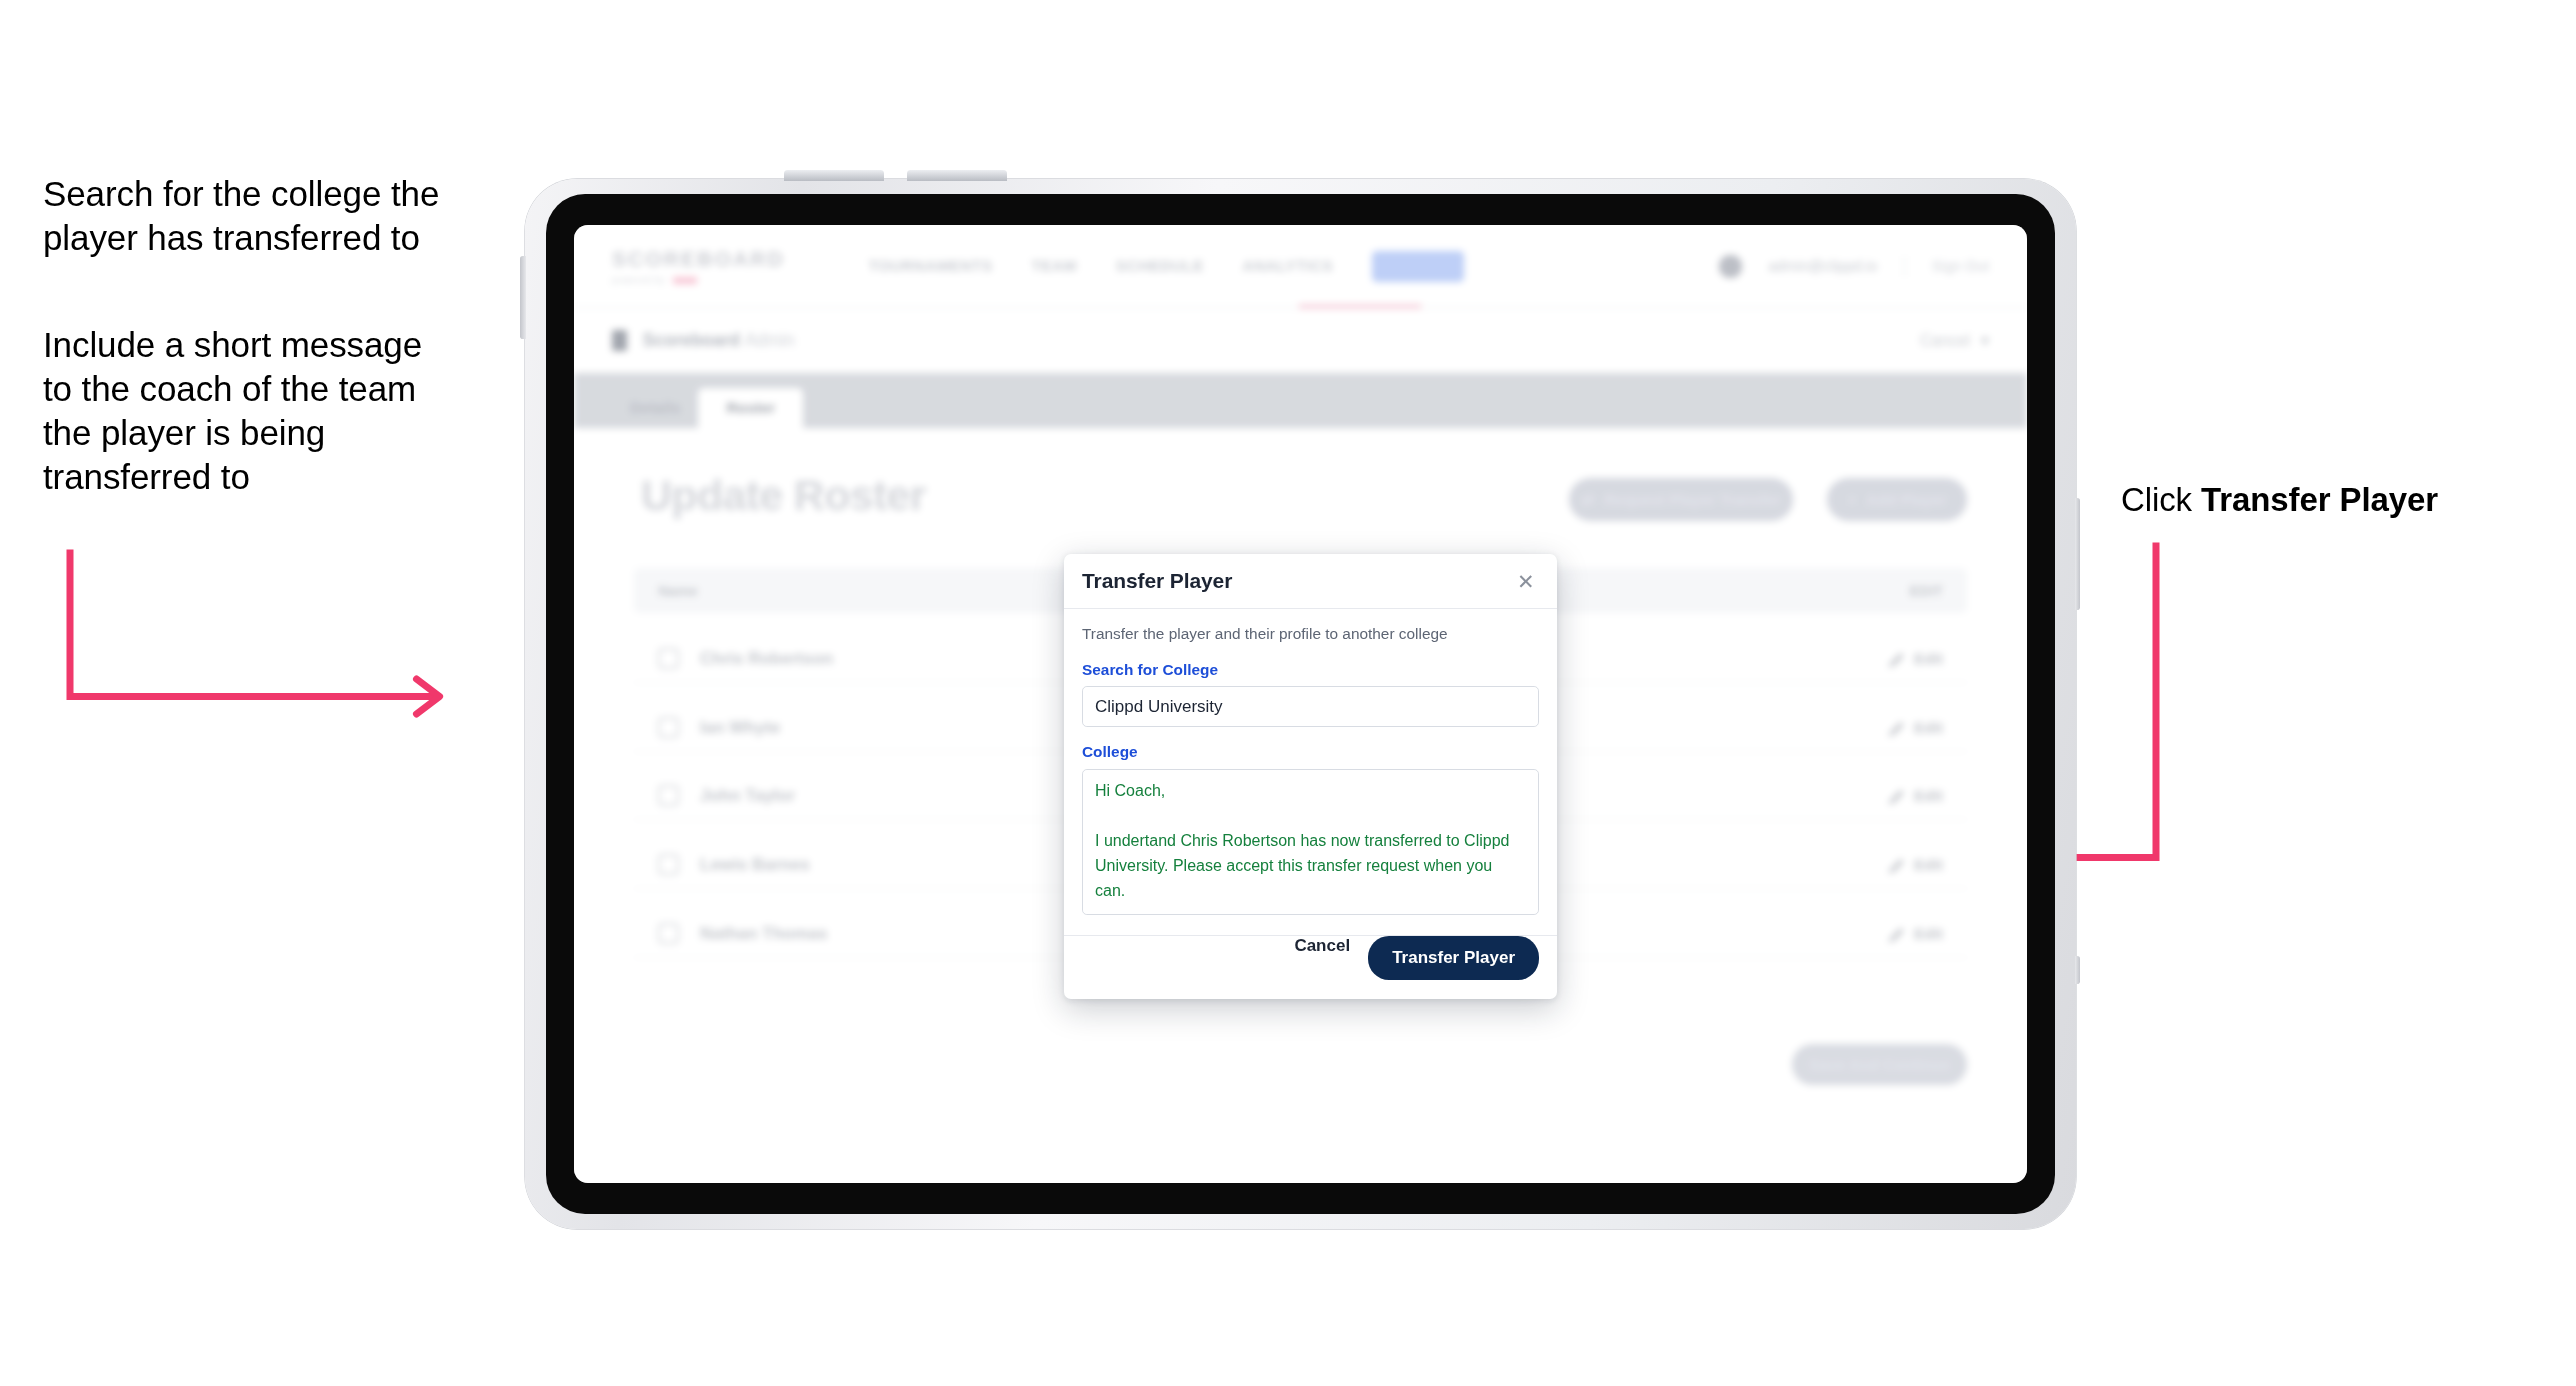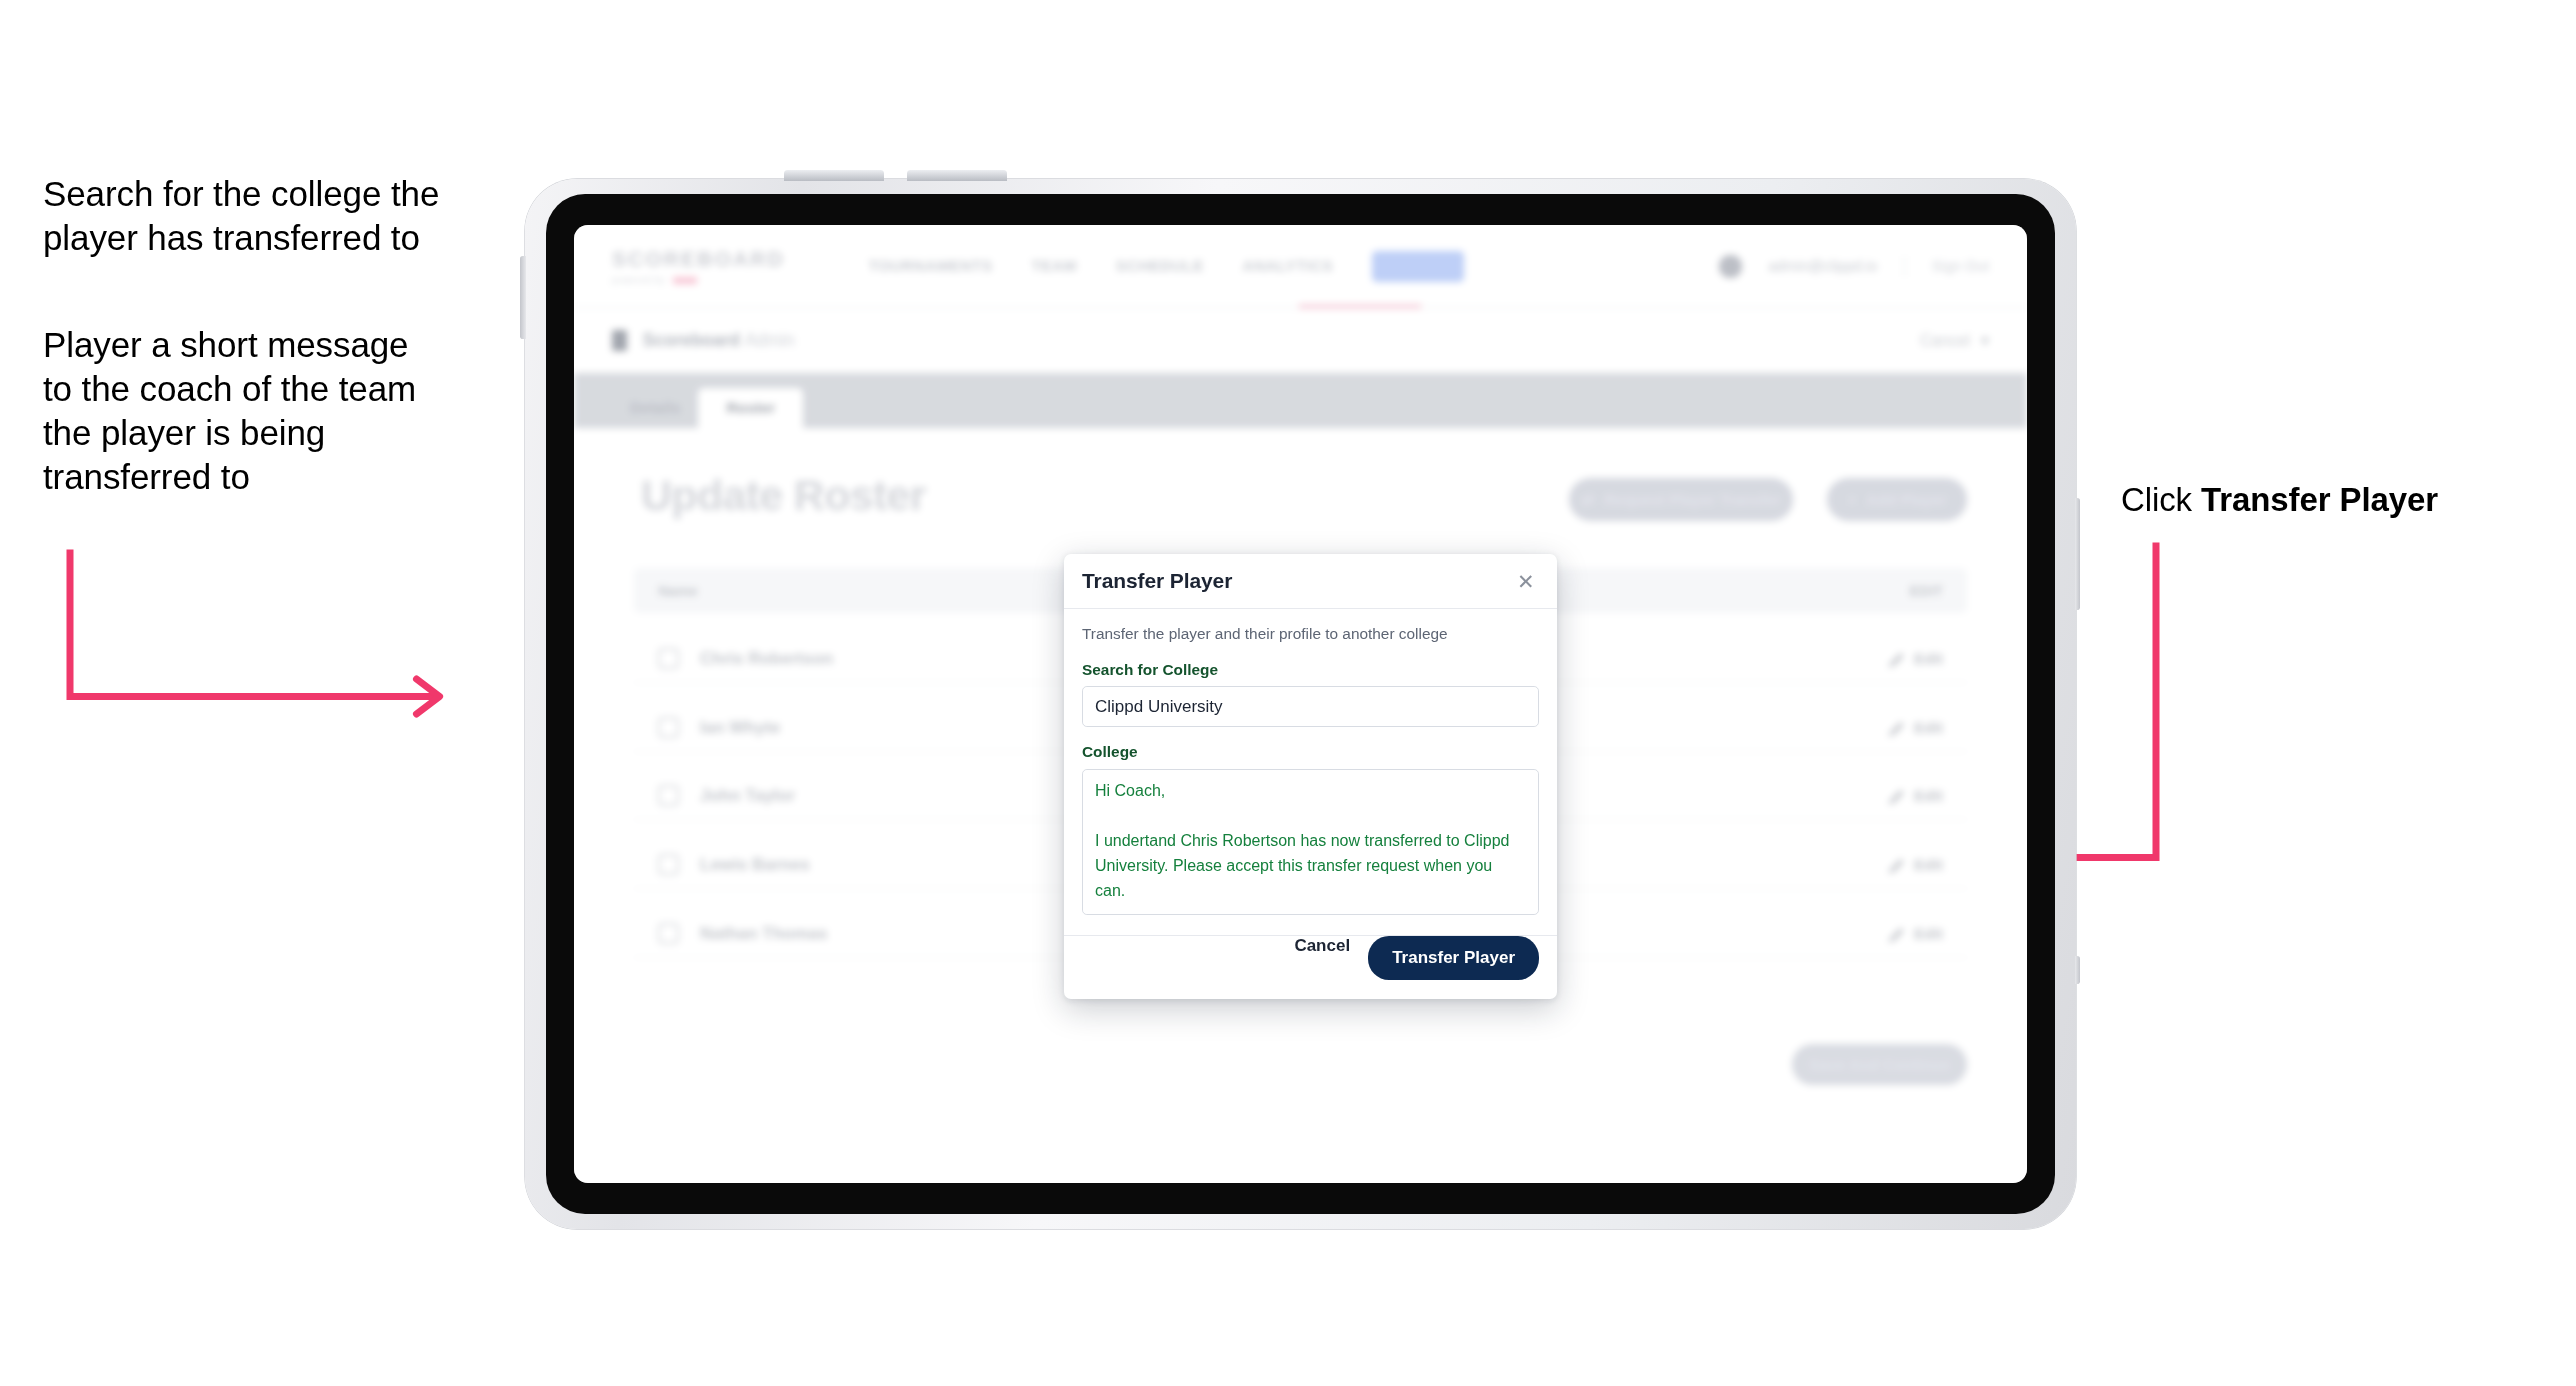--- a/index.html
+++ b/index.html
@@ -167,21 +167,21 @@
   }
   #modal-title { font-size: 21px; font-weight: 600; color:#1c2433; letter-spacing:-0.1px; }
   #modal-close {
     margin-left:auto; width: 26.6px; height: 26.6px;
     display:flex; align-items:center; justify-content:center;
     color:#8b919c; font-size: 21px; line-height:1; font-weight:400; cursor:pointer;
   }
   #modal-body { padding: 15.4px 18px 18px 18px; }
   #modal-desc { font-size: 15.4px; color:#5d6574; margin-bottom: 18px; }
 
-  .field-label { font-size: 15.4px; color:#14532d; font-weight: 600; margin-bottom: 7.7px; }
+  .field-label { font-size: 15.4px; color:#1d4ed8; font-weight: 600; margin-bottom: 7.7px; }
   .text-input {
     width: 100%; height: 41px;
     border: 0.7px solid #d8dce3; border-radius: 4.9px;
     padding: 0 12px;
     font-family: "Liberation Sans", sans-serif;
     font-size: 17px; color:#1c2433; background:#fff; outline:none;
   }
   .gap { height: 15.4px; }
   .text-area {
     width: 100%; height: 146px;
@@ -208,21 +208,21 @@
     padding: 12px 24px; border-radius: 21px;
   }
 </style>
 </head>
 <body>
 
 <div id="stage">
 
   <div class="annot" id="annot-left-1">Search for the college the
 player has transferred to</div>
-  <div class="annot" id="annot-left-2">Player a short message
+  <div class="annot" id="annot-left-2">Include a short message
 to the coach of the team
 the player is being
 transferred to</div>
 
   <div class="annot" id="annot-right"><span>Click </span><b>Transfer Player</b></div>
 
   <svg class="arrow-svg" id="arrow-left-svg" width="399" height="210" viewBox="0 0 570 300">
     <path d="M10 10 L10 215 L530 215" fill="none" stroke="#F0386B" stroke-width="10" stroke-linecap="square"></path>
     <path d="M505 190 L538 215 L505 240" fill="none" stroke="#F0386B" stroke-width="10" stroke-linecap="round" stroke-linejoin="round"></path>
   </svg>

